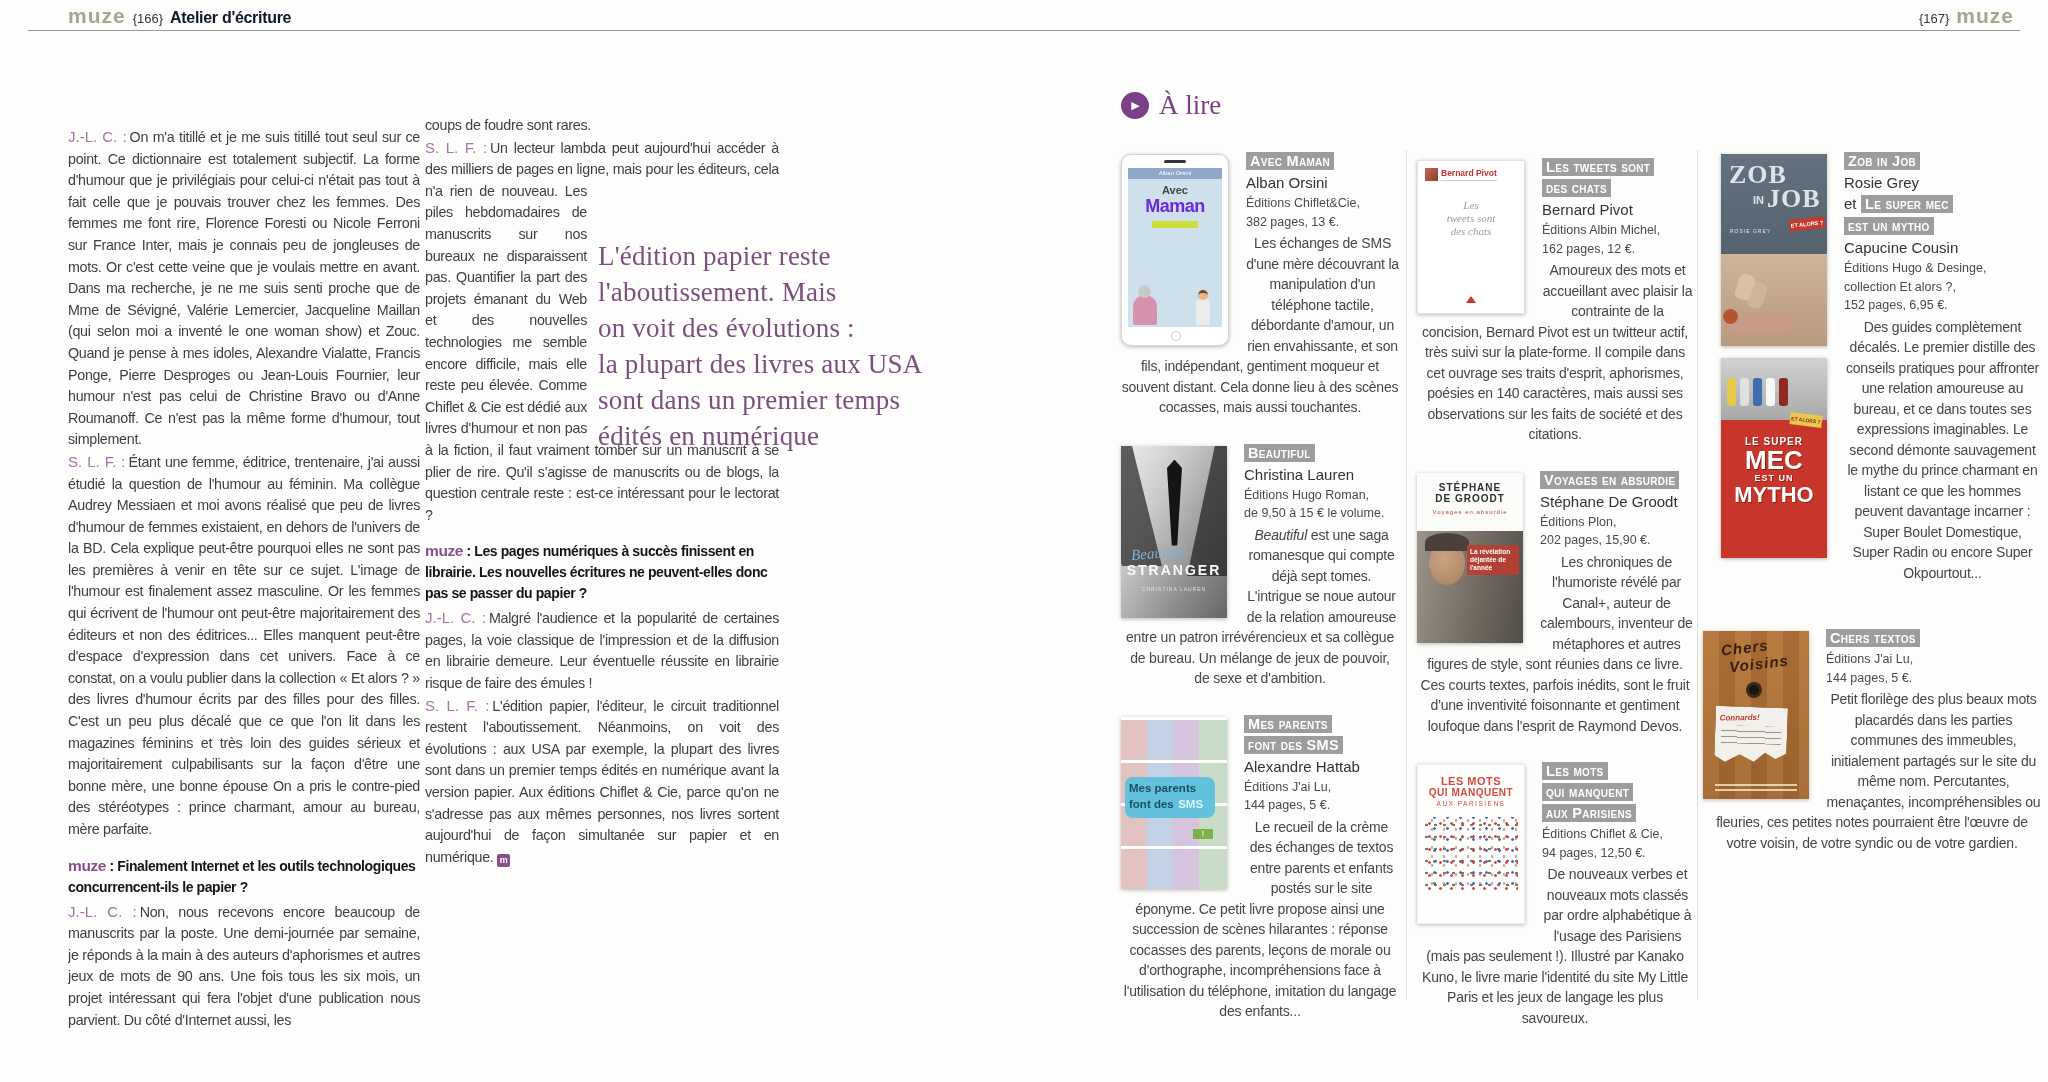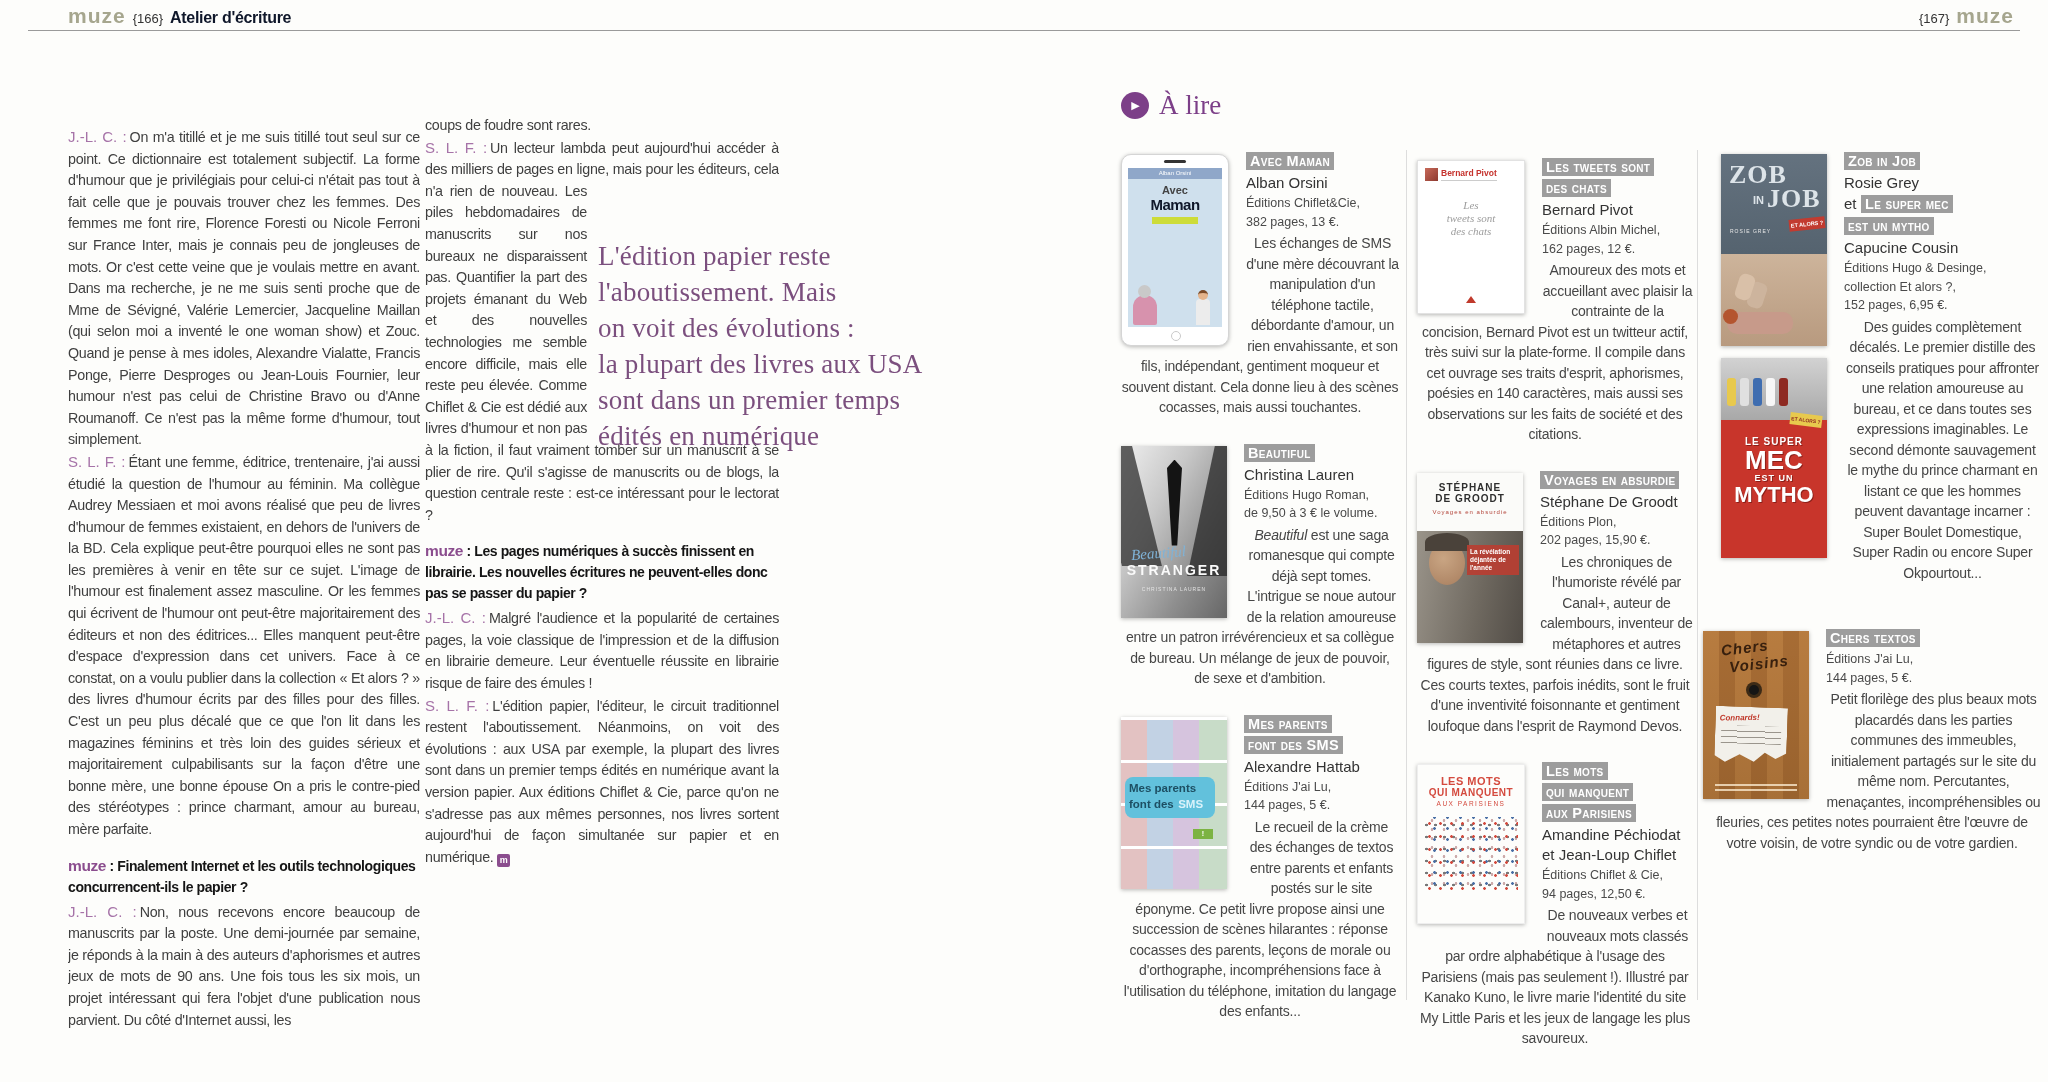--- a/index.html
+++ b/index.html
@@ -48,21 +48,21 @@
   .author{font-size:15px;color:#333;line-height:20px;margin:3px 0 1px;}
   .meta{font-size:12.5px;color:#4a4a4a;line-height:18.5px;}
   .desc{font-size:14px;color:#464646;line-height:20.5px;letter-spacing:-0.2px;margin-top:2px;text-align:center;}
   .desc i{font-style:italic;}
   
   .cv-am{height:190px;border-radius:10px;border:1px solid #d5d5d5;}
   .am-ear{position:absolute;top:5px;left:50%;margin-left:-11px;width:22px;height:3px;background:#333;border-radius:2px;}
   .am-screen{position:absolute;left:6px;right:6px;top:13px;bottom:18px;background:#cfe0ed;overflow:hidden;}
   .am-bar{height:11px;background:#8fa7c9;color:#fff;font-size:6px;text-align:center;line-height:11px;}
   .am-t1{text-align:center;font-weight:bold;font-size:11px;color:#444;margin-top:5px;}
-  .am-t2{text-align:center;font-weight:bold;font-size:15px;color:#0f172a;letter-spacing:-0.5px;}
+  .am-t2{text-align:center;font-weight:bold;font-size:18px;color:#6d28d9;letter-spacing:-0.5px;}
   .am-chip{width:46px;height:7px;background:#cddc39;margin:4px auto 0;}
   .am-gma{position:absolute;bottom:2px;left:5px;width:24px;height:30px;background:#d792ad;border-radius:12px 12px 2px 2px;}
   .am-gma::before{content:"";position:absolute;top:-10px;left:5px;width:13px;height:13px;border-radius:50%;background:#c9c9c9;}
   .am-boy{position:absolute;bottom:2px;right:12px;width:14px;height:26px;background:#ececec;border-radius:4px 4px 0 0;}
   .am-boy::before{content:"";position:absolute;top:-9px;left:2px;width:10px;height:10px;border-radius:50%;background:#e4b48c;border-top:3px solid #7a4a28;box-sizing:border-box;}
   .am-home{position:absolute;bottom:4px;left:50%;margin-left:-4px;width:8px;height:8px;border:1px solid #c9c9c9;border-radius:50%;}
   .cv-bs{height:172px;background:linear-gradient(120deg,#efefef 0%,#c7c7c7 35%,#8f8f8f 70%,#666 100%);}
   .bs-jl{position:absolute;left:-14px;top:0;width:40px;height:120px;background:#2e2e2e;transform:skewX(14deg);opacity:.75;}
   .bs-jr{position:absolute;right:-16px;top:0;width:42px;height:130px;background:#262626;transform:skewX(-12deg);opacity:.75;}
   .bs-tie{position:absolute;left:46px;top:14px;width:15px;height:86px;background:#141414;
@@ -224,21 +224,21 @@
         <div class="bs-jl"></div>
         <div class="bs-jr"></div>
         <div class="bs-tie"></div>
         <div class="bs-t1">Beautiful</div>
         <div class="bs-t2">STRANGER</div>
         <div class="bs-t3">CHRISTINA LAUREN</div>
       </div>
       <div class="chip-line"><span class="chip">Beautiful</span></div>
       <div class="author">Christina Lauren</div>
       <div class="meta">Éditions Hugo Roman,</div>
-      <div class="meta">de 9,50 à 3 € le volume.</div>
+      <div class="meta">de 9,50 à 15 € le volume.</div>
       <div class="desc"><i>Beautiful</i><span> est une saga romanesque qui compte déjà sept tomes. L'intrigue se noue autour de la relation amoureuse entre un patron irrévérencieux et sa collègue de bureau. Un mélange de jeux de pouvoir, de sexe et d'ambition.</span></div>
     </div>
 
     <div class="review">
       <div class="cover cv-mp">
         <div class="mp-bubble">
           <div class="mp-b1">Mes parents</div>
           <div><span class="mp-b2">font des</span> <span class="mp-b3">SMS</span></div>
         </div>
         <div class="mp-chip">!</div>
@@ -293,21 +293,20 @@
     <div class="review">
       <div class="cover cv-lm">
         <div class="lm-t1">LES MOTS</div>
         <div class="lm-t2">QUI MANQUENT</div>
         <div class="lm-t3">AUX PARISIENS</div>
         <div class="lm-crowd"></div>
       </div>
       <div class="chip-line"><span class="chip">Les mots</span></div>
       <div class="chip-line"><span class="chip">qui manquent</span></div>
       <div class="chip-line"><span class="chip">aux Parisiens</span></div>
-      <div class="author">Amandine Péchiodat et Jean-Loup Chiflet</div>
       <div class="meta">Éditions Chiflet &amp; Cie,</div>
       <div class="meta">94 pages, 12,50 €.</div>
       <div class="desc">De nouveaux verbes et nouveaux mots classés par ordre alphabétique à l'usage des Parisiens (mais pas seulement !). Illustré par Kanako Kuno, le livre marie l'identité du site My Little Paris et les jeux de langage les plus savoureux.</div>
     </div>
   </div>
 
   <div id="colC" class="rcol">
 
     <div class="review" style="margin-bottom:46px;">
       <div class="stack">

